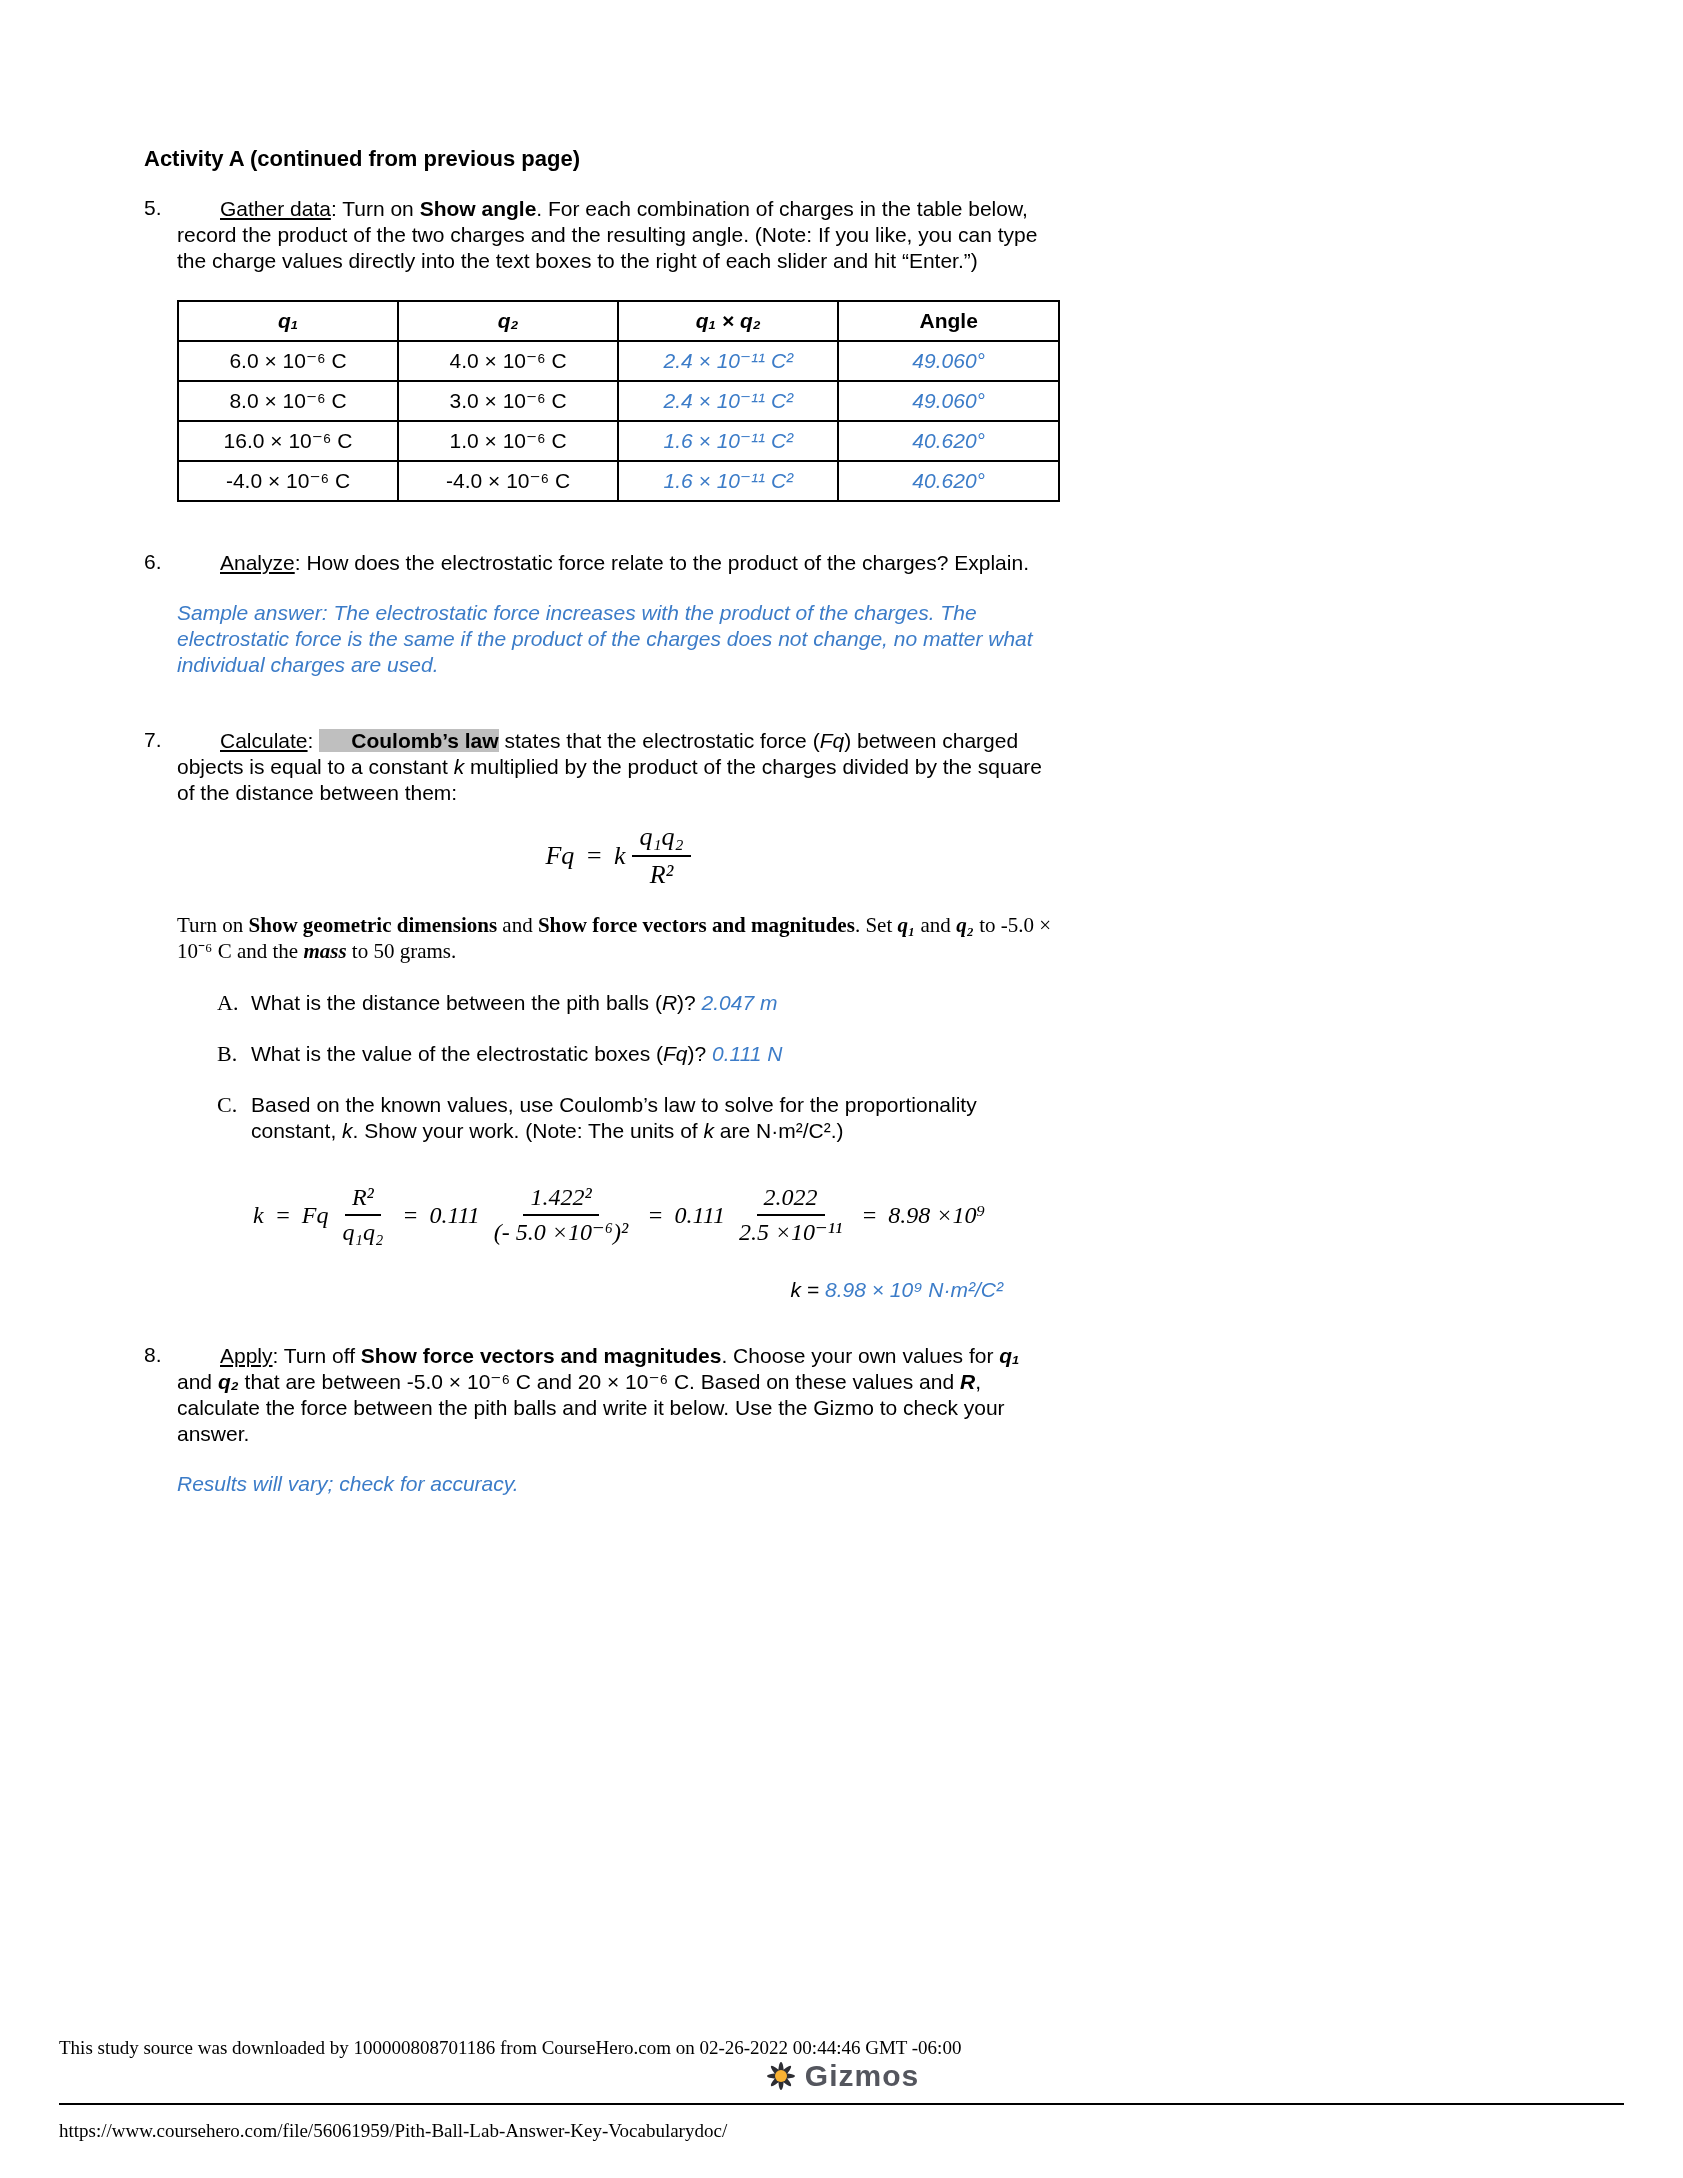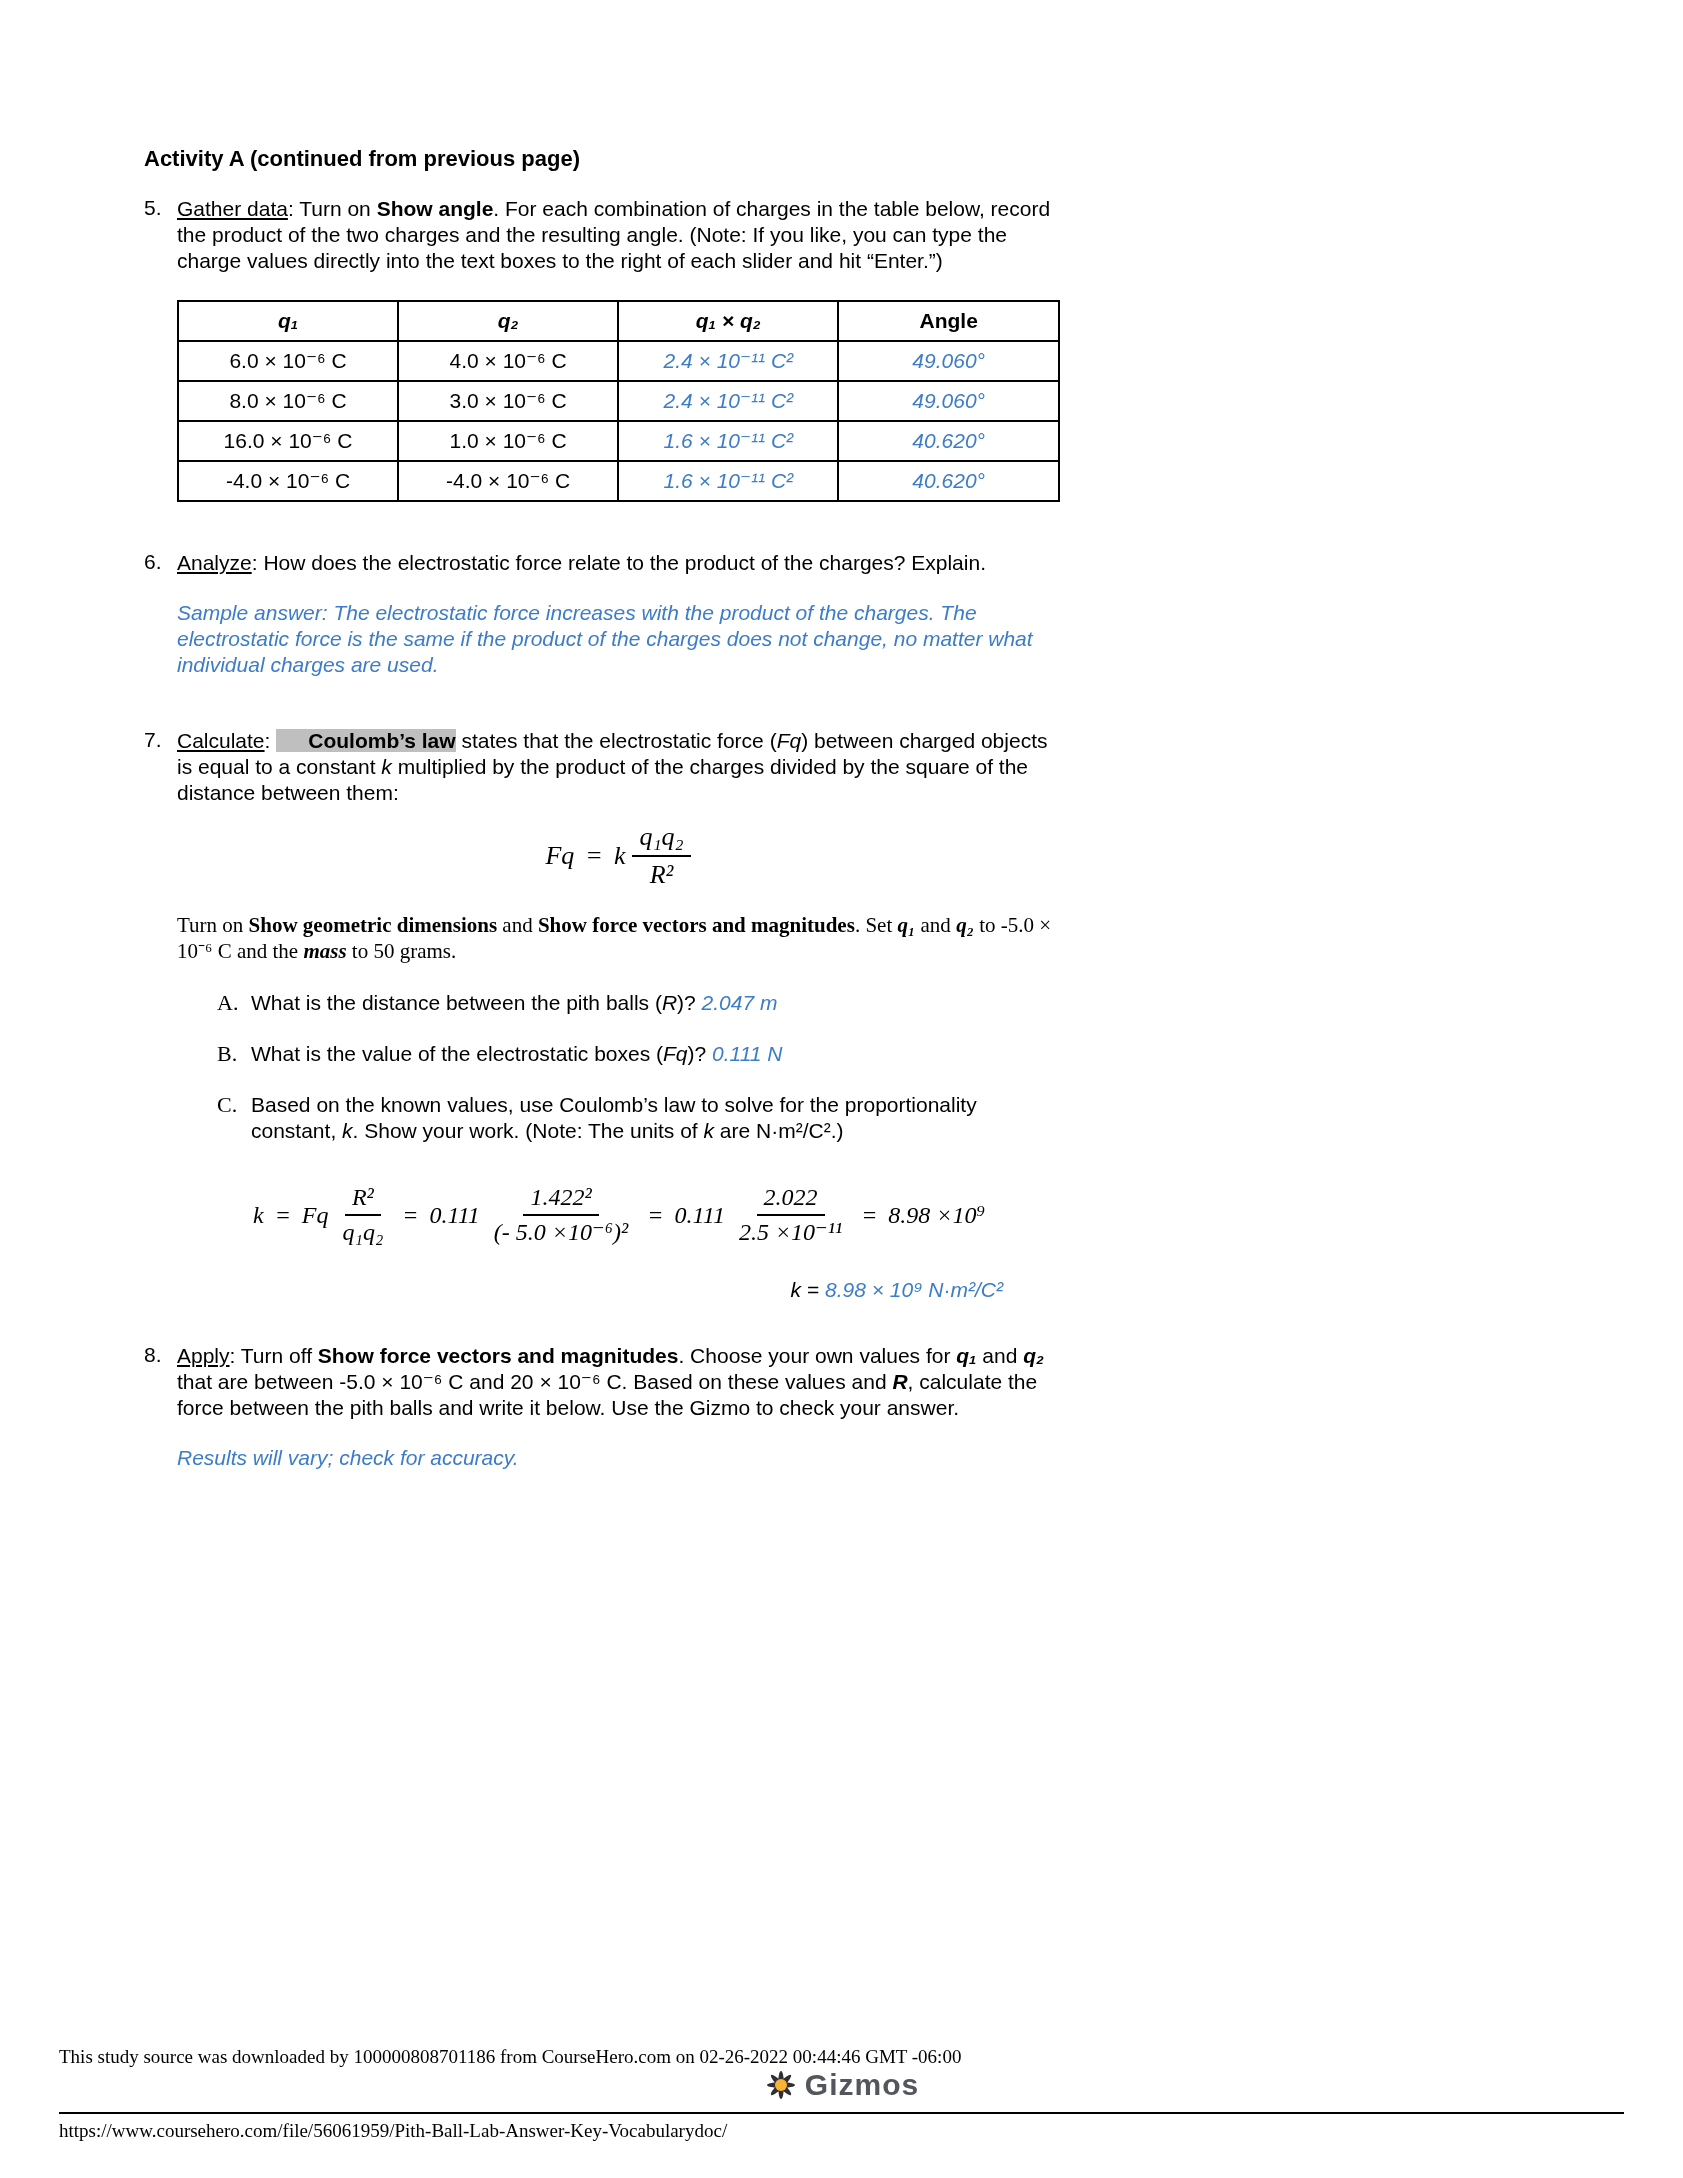--- a/index.html
+++ b/index.html
@@ -10,21 +10,21 @@
     font-family: "Liberation Sans", "DejaVu Sans", sans-serif;
     font-size: 21px;
     color: #000;
     overflow: hidden;
   }
   .content { position: absolute; left: 144px; top: 146px; width: 916px; }
   .heading { font-weight: 700; font-size: 22px; }
   .item { display: flex; align-items: flex-start; }
   .inum { flex: 0 0 33px; }
   .itext { width: 883px; line-height: 26px; }
-  .ul { text-decoration: underline; }
+  .ul { text-decoration: underline; margin-left: 43px; }
   .b { font-weight: 700; }
   .i { font-style: italic; }
   .bi { font-weight: 700; font-style: italic; }
   .blue { color: var(--answer, #3c7cc8); font-style: italic; }
   .hl { font-weight: 700; background: var(--highlight, #bfbfbf); padding-left: 32px; }
 
   .mt24 { margin-top: 24px; }
   .mt40 { margin-top: 40px; }
   .mt48 { margin-top: 48px; }
   .mt50 { margin-top: 50px; }
@@ -69,21 +69,21 @@
   .kans .pre { font-style: italic; }
 
   .footer { position: absolute; left: 59px; right: 59px; bottom: 36px; }
   .fnote, .furl { font-family: "Liberation Serif", "DejaVu Serif", serif; font-size: 19px; color: #000; }
   .flogo { display: flex; justify-content: center; align-items: center; gap: 7px; }
   .flogo-text {
     font-weight: 700; font-size: 30px; color: #54565e; letter-spacing: 1px;
     font-family: "Liberation Sans", sans-serif;
   }
   .fline { border-top: 2px solid #000; margin-top: 10px; }
-  .furl { margin-top: 6px; }
+  .furl { margin-top: 15px; }
 </style>
 </head>
 <body>
 
 <div class="content">
 
   <div class="heading">Activity A (continued from previous page)</div>
 
   <div class="item mt24">
     <span class="inum">5.</span>

